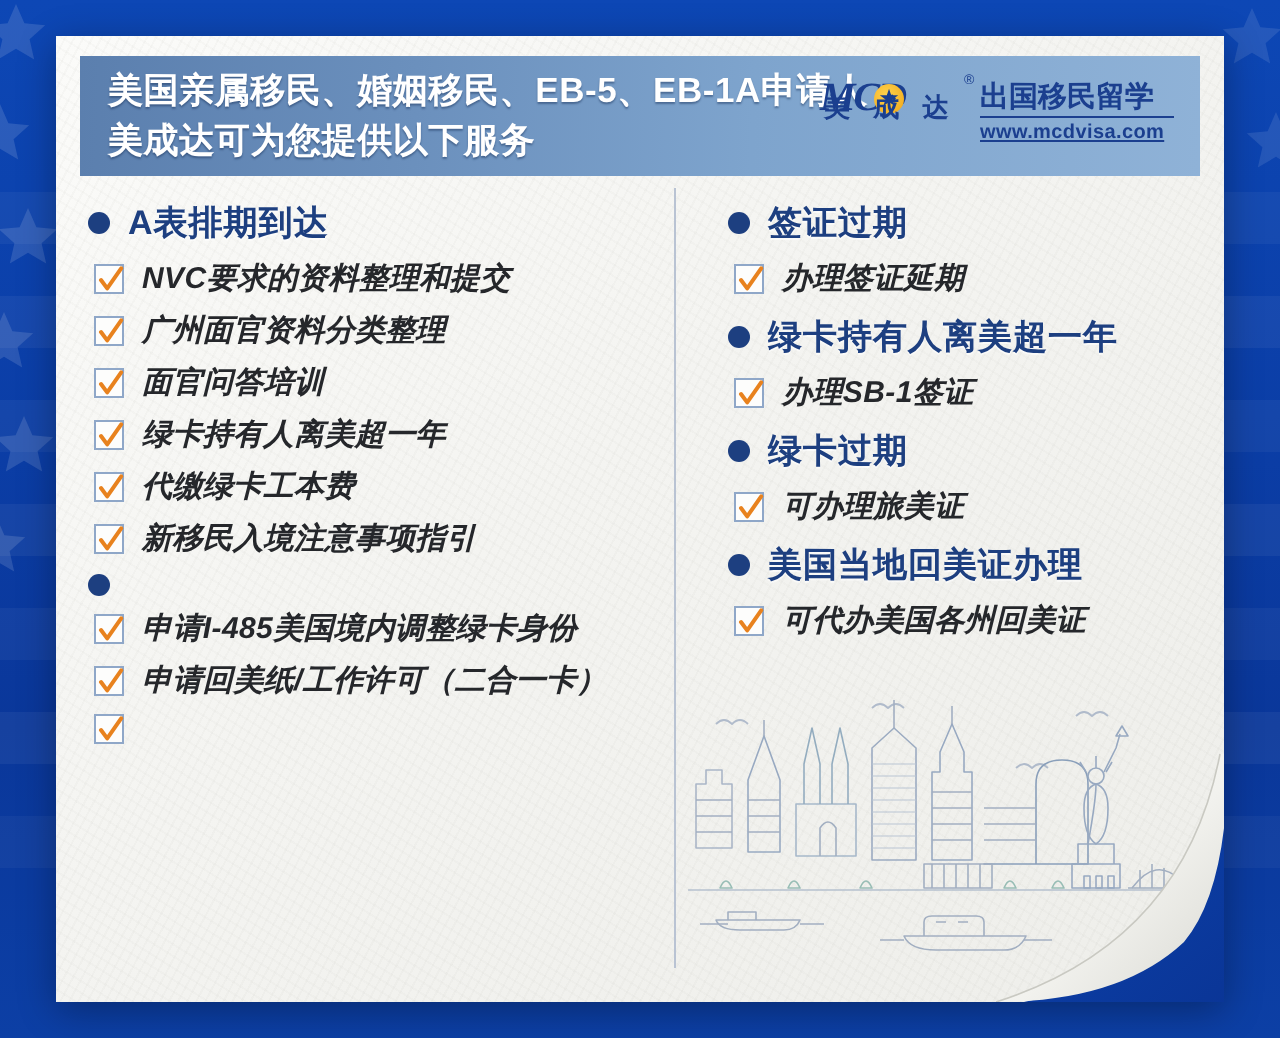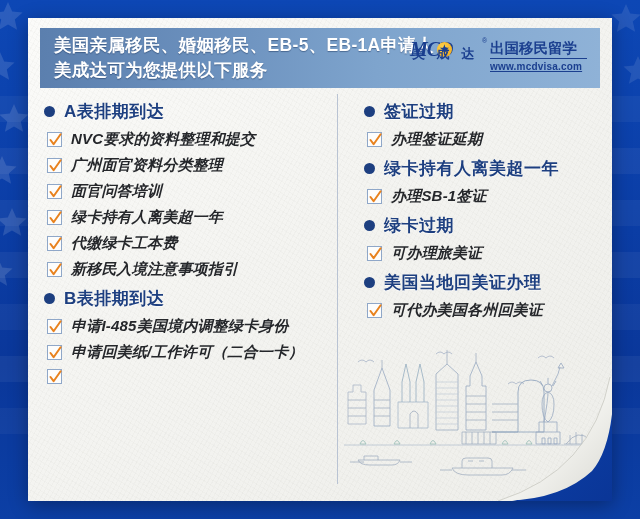--- a/index.html
+++ b/index.html
@@ -229,21 +229,20 @@
         <div class="item">
           <span class="cbox">
             <svg width="13" height="14" viewBox="0 0 13 14">
               <path d="M1.5 7 L4.6 11.2 L11.6 1.2" fill="none" stroke="#e8821e" stroke-width="2" stroke-linecap="round" stroke-linejoin="round"></path>
             </svg>
           </span>
           <span class="item-label">新移民入境注意事项指引</span>
         </div>
         <div class="section-head">
           <span class="bullet"></span>
-          <span class="section-title">B表排期到达</span>
         </div>
         <div class="item">
           <span class="cbox">
             <svg width="13" height="14" viewBox="0 0 13 14">
               <path d="M1.5 7 L4.6 11.2 L11.6 1.2" fill="none" stroke="#e8821e" stroke-width="2" stroke-linecap="round" stroke-linejoin="round"></path>
             </svg>
           </span>
           <span class="item-label">申请I-485美国境内调整绿卡身份</span>
         </div>
         <div class="item">

